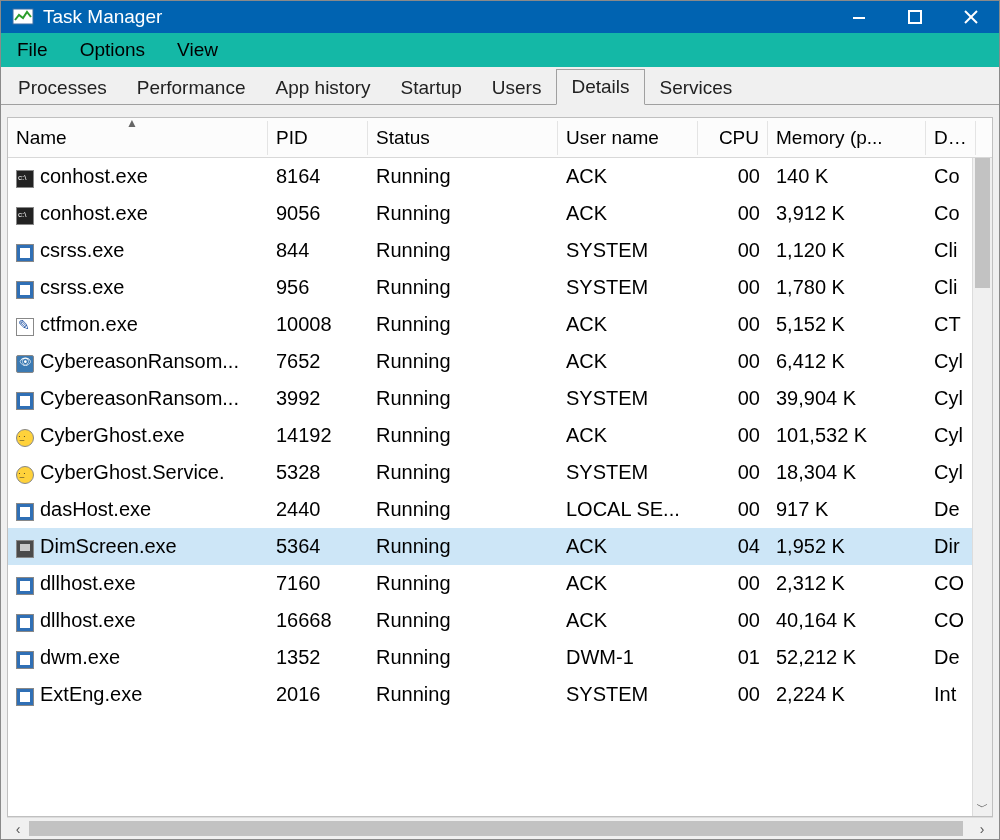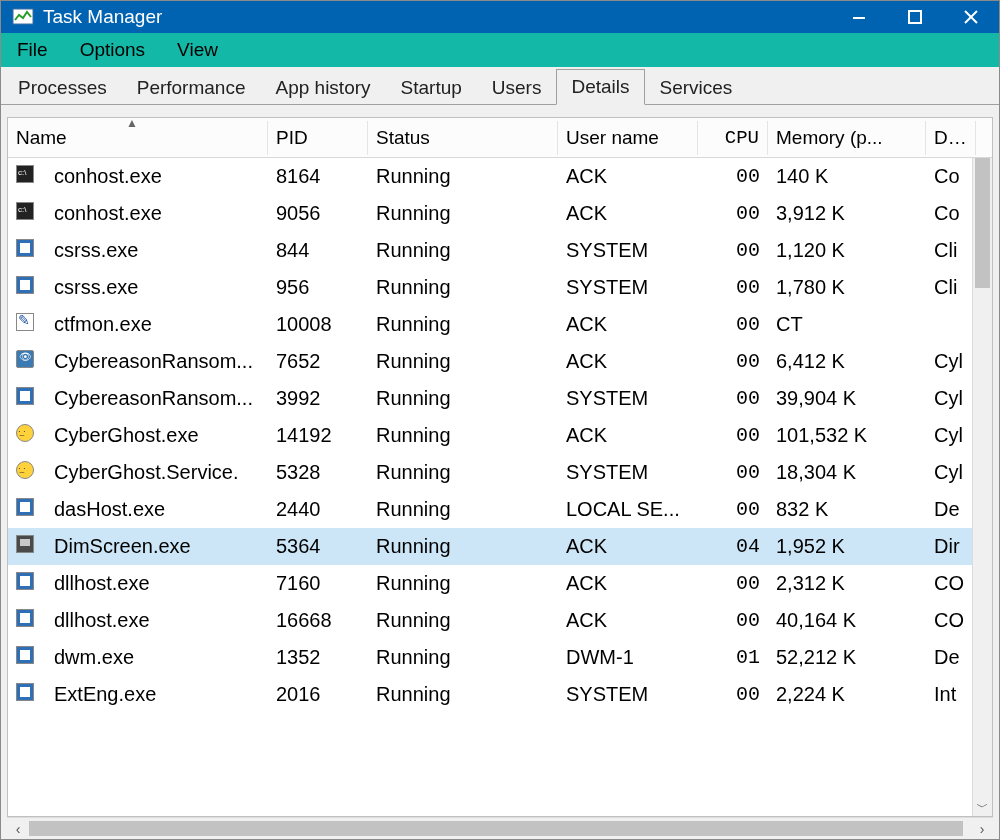--- a/index.html
+++ b/index.html
@@ -38,21 +38,21 @@
     background:#fcfcfc; user-select:none; position:relative; }
   .hcell { padding:6px 8px; border-right:1px solid #e4e4e4;
     overflow:hidden; text-overflow:ellipsis; white-space:nowrap; }
   .sortglyph { position:absolute; left:118px; top:-2px; font-size:12px;
     color:#666; }
   .rows { flex:1; overflow:hidden; }
   .row { display:flex; height:37px; align-items:center; font-size:20px;
     white-space:nowrap; }
   .row.selected { background:#cde6f7; }
   .cell { padding:4px 8px; overflow:hidden; text-overflow:ellipsis; }
-  .cname { display:flex; align-items:flex-start; gap:20px; }
+  .cname { display:flex; align-items:flex-end; gap:6px; }
   .pico { width:18px; height:18px; flex:0 0 18px; border:1px solid #888;
     display:inline-block; background:#fff; position:relative; }
   .pico.console{ background:#222; }
   .pico.console::after{content:"c:\\"; color:#fff; font-size:8px;
     position:absolute; left:1px; top:2px; }
   .pico.app{ background:linear-gradient(#2f6fb5,#2f6fb5); }
   .pico.app::after{content:""; position:absolute; inset:3px;
     background:#fff; }
   .pico.pencil{ background:#fff; }
   .pico.pencil::after{content:"✎"; color:#1a4ea1; font-size:14px;
@@ -60,21 +60,21 @@
   .pico.eye{ background:#3b7ab3; border-radius:2px; }
   .pico.eye::after{content:"👁"; font-size:10px; color:#fff;
     position:absolute; left:2px; top:0; }
   .pico.ghost{ background:#ffd23b; border-radius:50%; }
   .pico.ghost::after{content:"·_·"; font-size:8px; color:#222;
     position:absolute; left:1px; top:2px; letter-spacing:-1px; }
   .pico.monitor{ background:#4a4a4a; }
   .pico.monitor::after{content:""; position:absolute; inset:3px 3px 6px 3px;
     background:#c8c8c8; }
   .c-name{ width:260px; } .c-pid{ width:100px; } .c-status{ width:190px; }
-  .c-user{ width:140px; } .c-cpu{ width:70px; text-align:right;font-family:Liberation Mono, monospace; }
+  .c-user{ width:140px; } .c-cpu{ width:70px; text-align:right; }
   .c-mem{ width:158px; text-align:left; } .c-des{ width:50px; }
   
   .vscroll{ position:absolute; right:0; top:40px; bottom:0; width:20px;
     background:#f0f0f0; border-left:1px solid #dcdcdc; }
   .vthumb{ position:absolute; left:2px; right:2px; top:0; height:130px;
     background:#c2c2c2; }
   .vscroll .arr{ position:absolute; left:0; right:0; height:18px;
     display:flex; align-items:center; justify-content:center;
     font-size:12px; color:#555; }
   .vscroll .arr.up{ top:0; } .vscroll .arr.down{ bottom:0; }
@@ -205,20 +205,21 @@
         </div>
         <div class="row">
           <div class="cell c-name cname">
             <span class="pico pencil"></span>
             <span>ctfmon.exe</span>
           </div>
           <div class="cell c-pid">10008</div>
           <div class="cell c-status">Running</div>
           <div class="cell c-user">ACK</div>
           <div class="cell c-cpu">00</div>
+          <div class="cell c-mem">5,152 K</div>
           <div class="cell c-des">CT</div>
         </div>
         <div class="row">
           <div class="cell c-name cname">
             <span class="pico eye"></span>
             <span>CybereasonRansom...</span>
           </div>
           <div class="cell c-pid">7652</div>
           <div class="cell c-status">Running</div>
           <div class="cell c-user">ACK</div>
@@ -264,21 +265,21 @@
         </div>
         <div class="row">
           <div class="cell c-name cname">
             <span class="pico app"></span>
             <span>dasHost.exe</span>
           </div>
           <div class="cell c-pid">2440</div>
           <div class="cell c-status">Running</div>
           <div class="cell c-user">LOCAL SE...</div>
           <div class="cell c-cpu">00</div>
-          <div class="cell c-mem">832 K</div>
+          <div class="cell c-mem">917 K</div>
           <div class="cell c-des">De</div>
         </div>
         <div class="row selected">
           <div class="cell c-name cname">
             <span class="pico monitor"></span>
             <span>DimScreen.exe</span>
           </div>
           <div class="cell c-pid">5364</div>
           <div class="cell c-status">Running</div>
           <div class="cell c-user">ACK</div>

